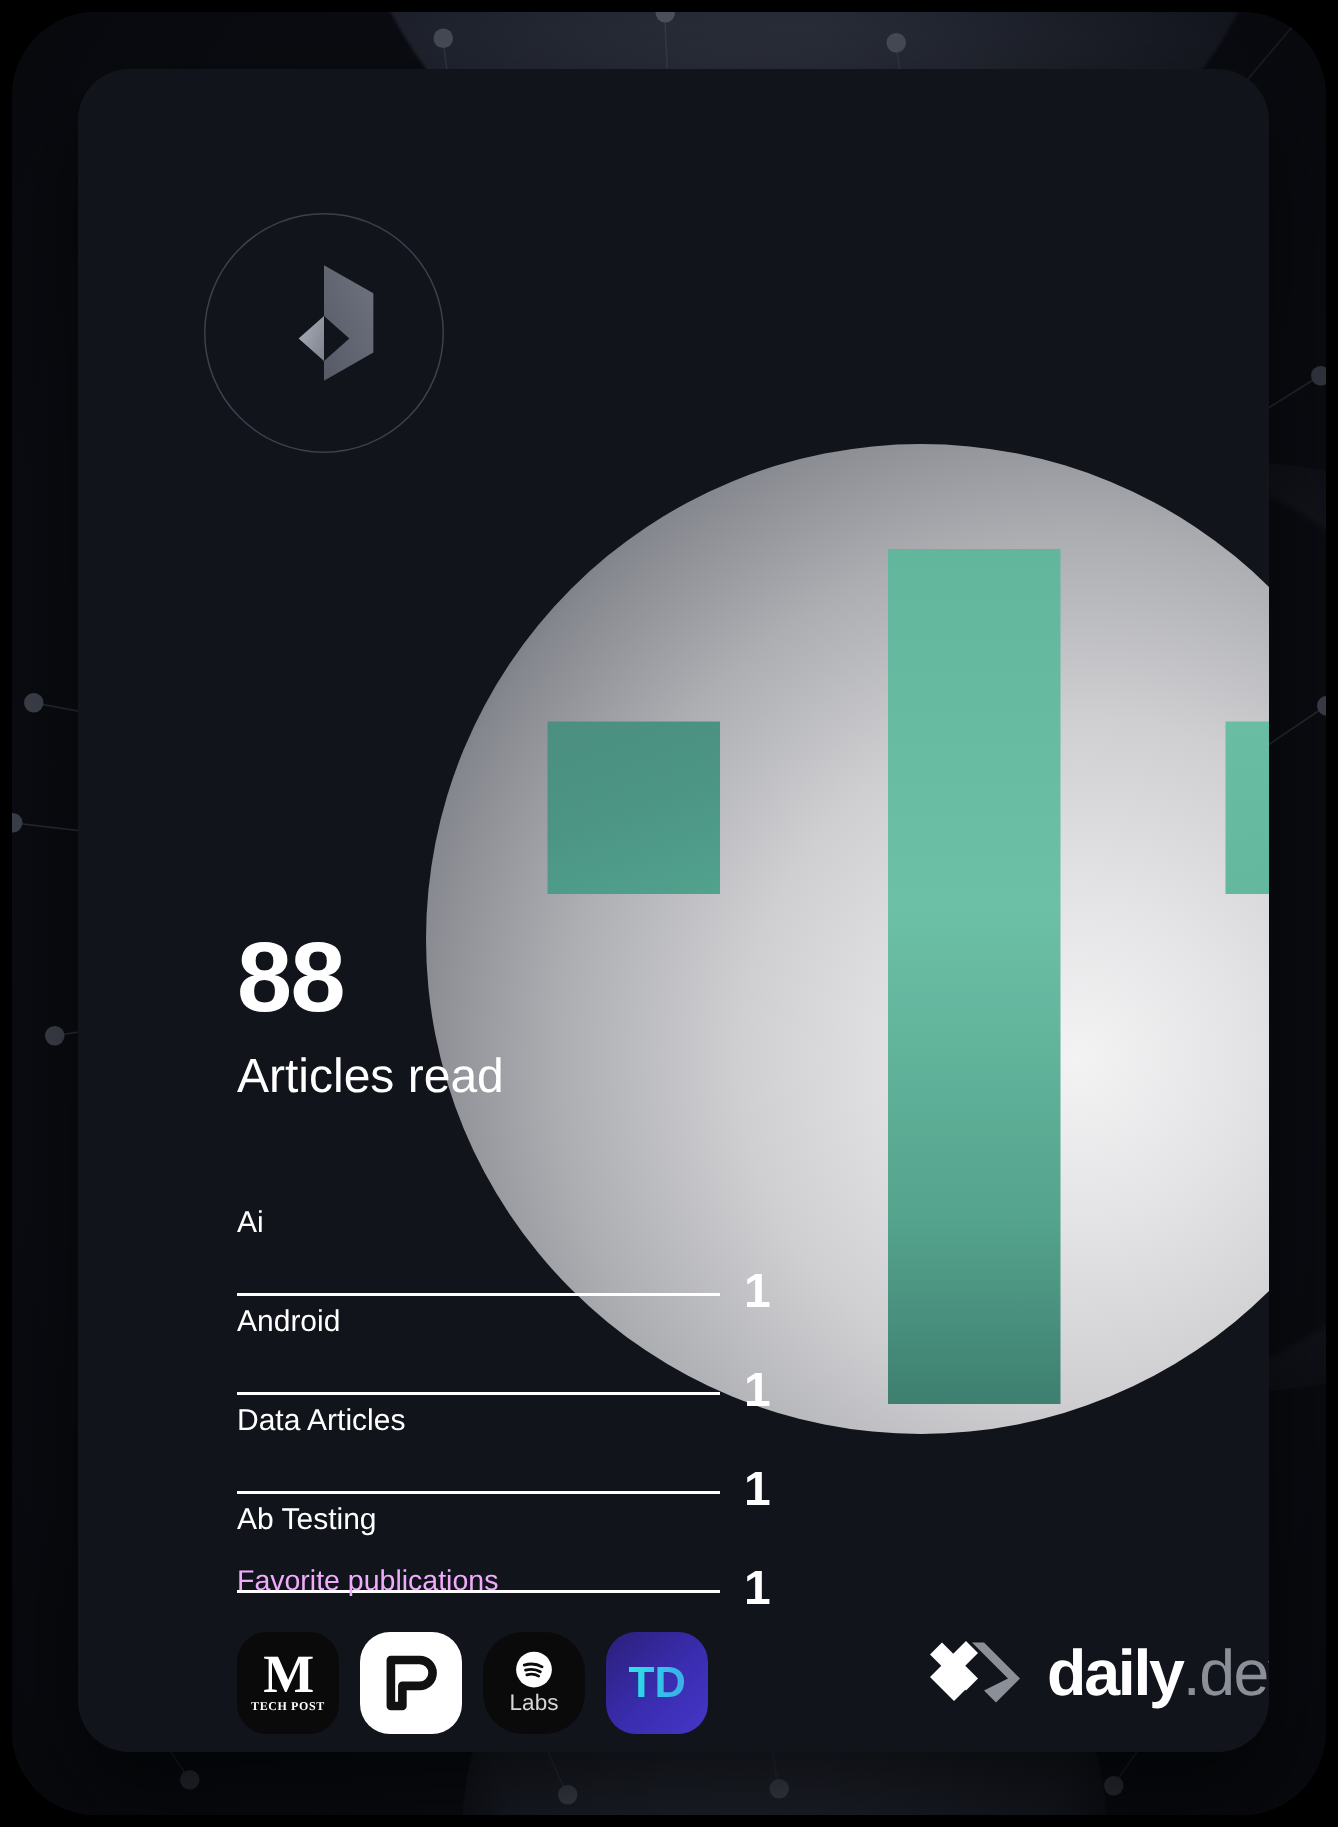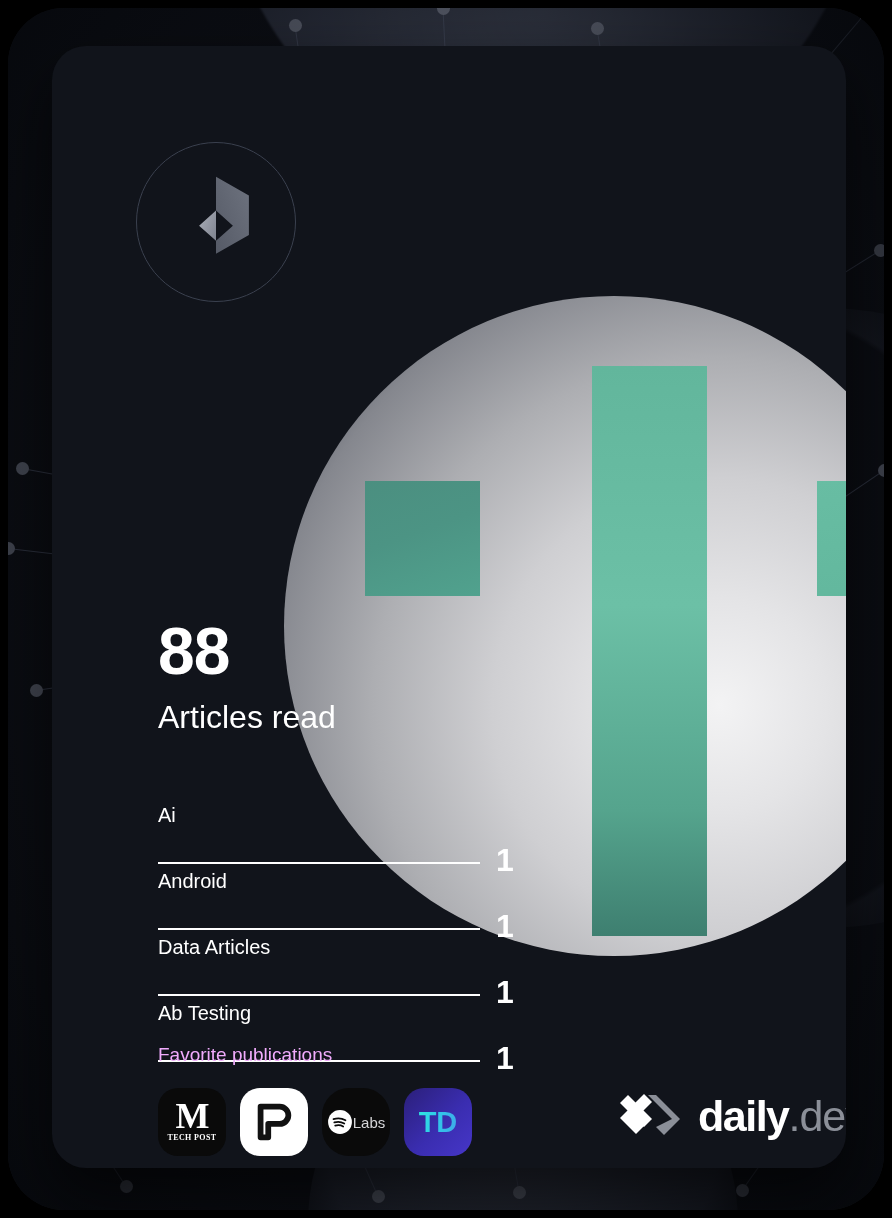--- a/index.html
+++ b/index.html
@@ -122,21 +122,21 @@
     width:68px; height:68px; border-radius:20px;
     display:flex; align-items:center; justify-content:center;
     overflow:hidden; position:relative;
   }
   .pub-mtech{ background:#0a0a0a; flex-direction:column; }
   .pub-mtech .m-glyph{ font-family:"Liberation Serif", serif; font-weight:700;
     font-size:36px; color:#fff; line-height:.82; letter-spacing:-1px; }
   .pub-mtech .m-sub{ font-family:"Liberation Serif", serif; font-weight:700;
     font-size:8px; color:#fff; letter-spacing:.4px; margin-top:2px; }
   .pub-p{ background:#fff; }
-  .pub-labs{ background:#0a0a0a; flex-direction:row;border-radius:27px; }
+  .pub-labs{ background:#0a0a0a; flex-direction:column;border-radius:27px; }
   .pub-labs .labs-txt{ font-size:15px; color:#d6d6d8; margin-top:1px; }
   .pub-td{ background:linear-gradient(135deg,#2b1f7a 0%,#3a2db0 55%,#4636c8 100%); }
   .pub-td .td-txt{
     font-size:29px; font-weight:700; line-height:1;
     background:linear-gradient(100deg,#2ee6e0 0%,#30c9ea 45%,#3fa8e8 100%);
     -webkit-background-clip:text; background-clip:text; color:transparent;
     letter-spacing:0px;
   }
 
   

